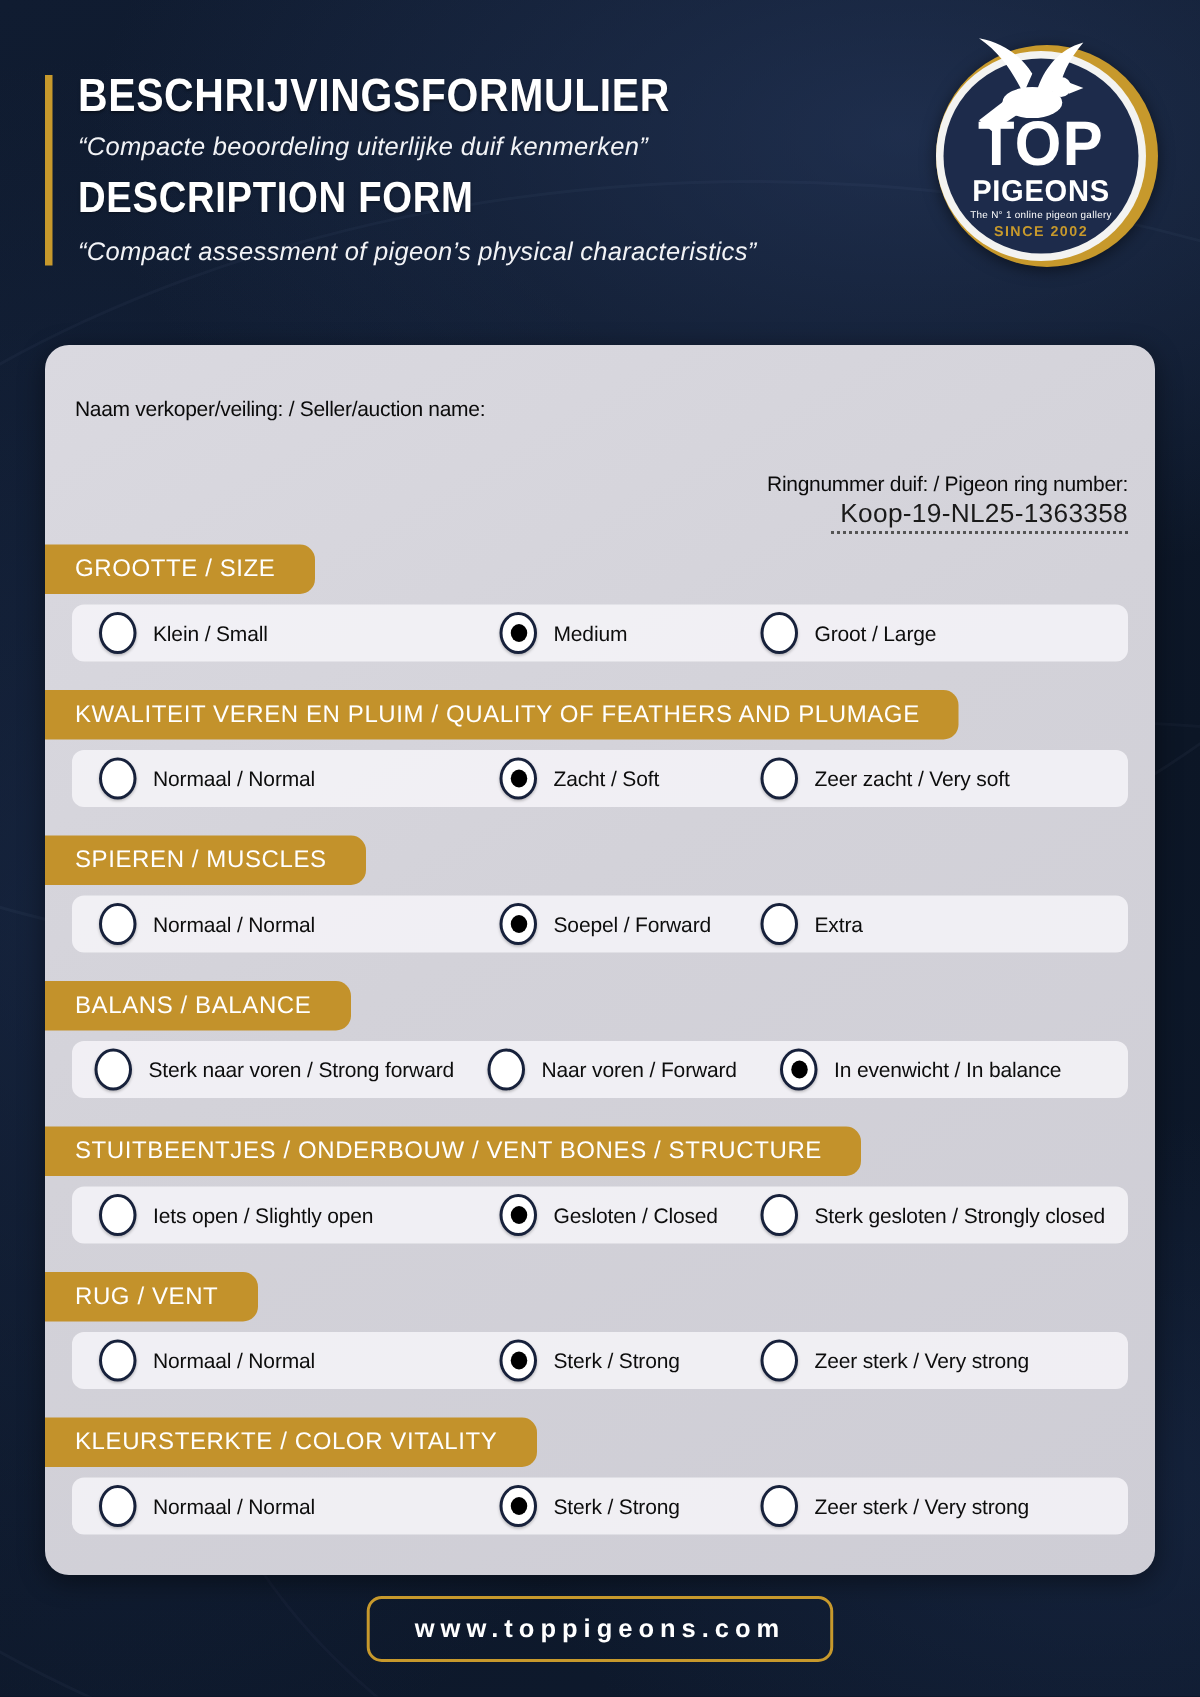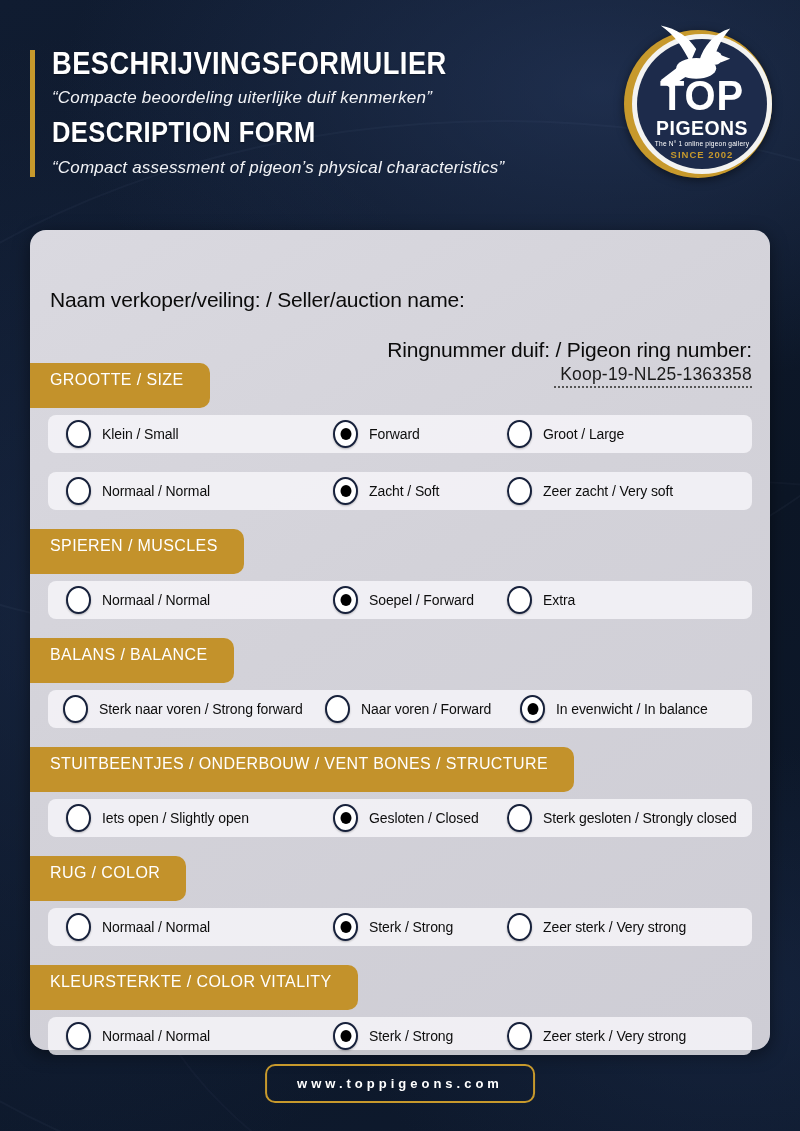--- a/index.html
+++ b/index.html
@@ -29,21 +29,21 @@
          text-shadow:0 1px 2px rgba(0,0,0,.4);}
   .t1{top:46px;}
   .t2{top:116px;font-size:29px;}
   .sub{font-style:italic;font-size:17px;color:#f2f3f6;white-space:nowrap;letter-spacing:.2px;}
   .s1{top:88px;}
   .s2{top:158px;text-align:center;}
 
   
   .logo{position:absolute;left:624px;top:30px;width:148px;height:148px;z-index:3;}
   .logo-outer{width:148px;height:148px;border-radius:50%;background:#c7992c;
-              display:flex;align-items:center;justify-content:flex-end;
+              display:flex;align-items:center;justify-content:flex-start;
               box-shadow:0 2px 10px rgba(0,0,0,.5);}
   .logo-mid{width:140px;height:140px;border-radius:50%;background:#f3f3f1;
             display:flex;align-items:center;justify-content:center;}
   .logo-inner{width:130px;height:130px;border-radius:50%;background:#1d2b4b;
               position:relative;text-align:center;color:#fff;overflow:visible;}
   .dove{position:absolute;left:50%;top:-18px;transform:translateX(-54%);width:108px;height:74px;}
   .brand-top{position:absolute;left:0;right:0;top:38px;font-weight:bold;font-size:42px;line-height:.9;
              letter-spacing:1px;transform:scaleX(.95);}
   .brand-bottom{position:absolute;left:0;right:0;top:78px;font-weight:bold;font-size:20px;
                 letter-spacing:.5px;transform:scaleX(.97);}
@@ -51,47 +51,47 @@
   .since{position:absolute;left:0;right:0;top:110px;font-size:9.5px;font-weight:bold;color:#c7992c;letter-spacing:1px;}
 
   
   .card{position:absolute;left:30px;top:230px;width:740px;height:820px;z-index:2;
         border-radius:16px;
         background:linear-gradient(150deg,#dad9e0 0%, #d3d2d9 45%, #cecdd5 100%);
         box-shadow:0 4px 18px rgba(0,0,0,.45);}
   .field{position:absolute;left:20px;right:18px;display:flex;align-items:flex-end;}
   .f1{top:34px;}
   .f2{top:84px;flex-direction:column;}
-  .field-label{font-size:21px;color:#0b0b0b;white-space:nowrap;padding-bottom:2px;letter-spacing:-0.2px;margin-top:24px;}
+  .field-label{font-size:14px;color:#0b0b0b;white-space:nowrap;padding-bottom:2px;letter-spacing:-0.2px;}
   .field-value{flex:1;border-bottom:2px dotted #555;margin-left:4px;padding:0 0 1px 6px;
                font-size:17.5px;color:#1a1a1a;white-space:nowrap;letter-spacing:.2px;}
 
   .sections{position:absolute;left:0;top:133px;right:0;}
   .section{margin-bottom:19px;}
   .pill{display:inline-block;background:#c3922b;color:#fff;font-size:16px;letter-spacing:.4px;
-        height:33px;line-height:33px;padding:0 26px 12px 20px;border-radius:0 10px 10px 0;white-space:nowrap;text-align:right;}
+        height:33px;line-height:33px;padding:0 26px 0 20px;border-radius:0 10px 10px 0;white-space:nowrap;text-align:right;}
   .opt-row{position:relative;margin:7px 18px 0 18px;height:38px;border-radius:8px;
            background:rgba(248,247,251,.78);}
   .opt{position:absolute;top:0;height:38px;display:flex;align-items:center;gap:11px;}
   .opt-row .col1{left:18px;}
   .opt-row .col2{left:285px;}
   .opt-row .col3{left:459px;}
   .opt-row.wide .col1{left:15px;}
   .opt-row.wide .col2{left:277px;}
   .opt-row.wide .col3{left:472px;}
   .radio{width:21px;height:24px;border:2.5px solid #17213b;border-radius:50%;background:#fff;
          position:relative;flex:none;box-shadow:0 1px 2px rgba(0,0,0,.25);}
   .radio.on::after{content:"";position:absolute;left:50%;top:50%;width:11px;height:12px;
                    transform:translate(-50%,-50%);border-radius:50%;background:#000;}
   .opt-label{font-size:14px;color:#0d0d0d;white-space:nowrap;letter-spacing:-0.1px;}
 
   
   .site-btn{position:absolute;top:1064px;left:50%;transform:translateX(-50%);z-index:2;
             border:2px solid #c7992c;border-radius:10px;padding:10px 30px;
-            color:#fff;font-weight:bold;font-size:13px;letter-spacing:4px;white-space:nowrap;}
+            color:#fff;font-weight:bold;font-size:17px;letter-spacing:4px;white-space:nowrap;}
 </style>
 </head>
 <body>
 
 <div class="bg">
   <div class="arc arc1"></div>
   <div class="arc arc2"></div>
   <div class="arc arc3"></div>
 </div>
 
@@ -135,30 +135,31 @@
   <div class="sections">
   <div class="section">
     <div class="pill">GROOTTE / SIZE</div>
     <div class="opt-row">
           <div class="opt col1">
             <span class="radio"></span>
             <span class="opt-label">Klein / Small</span>
           </div>
           <div class="opt col2">
             <span class="radio on"></span>
-            <span class="opt-label">Forward</span>
+            <span class="opt-label">Medium</span>
           </div>
           <div class="opt col3">
             <span class="radio"></span>
             <span class="opt-label">Groot / Large</span>
           </div>
         </div>
   </div>
 
   <div class="section">
+    <div class="pill">KWALITEIT VEREN EN PLUIM / QUALITY OF FEATHERS AND PLUMAGE</div>
     <div class="opt-row">
           <div class="opt col1">
             <span class="radio"></span>
             <span class="opt-label">Normaal / Normal</span>
           </div>
           <div class="opt col2">
             <span class="radio on"></span>
             <span class="opt-label">Zacht / Soft</span>
           </div>
           <div class="opt col3">
@@ -216,21 +217,21 @@
             <span class="opt-label">Sterk gesloten / Strongly closed</span>
           </div>
           <div class="opt col2">
             <span class="radio on"></span>
             <span class="opt-label">Gesloten / Closed</span>
           </div>
         </div>
   </div>
 
   <div class="section">
-    <div class="pill">RUG / COLOR</div>
+    <div class="pill">RUG / VENT</div>
     <div class="opt-row">
           <div class="opt col1">
             <span class="radio"></span>
             <span class="opt-label">Normaal / Normal</span>
           </div>
           <div class="opt col2">
             <span class="radio on"></span>
             <span class="opt-label">Sterk / Strong</span>
           </div>
           <div class="opt col3">

